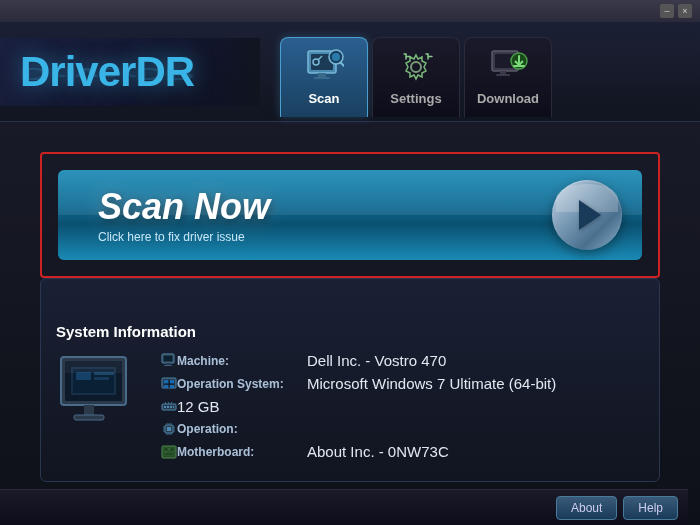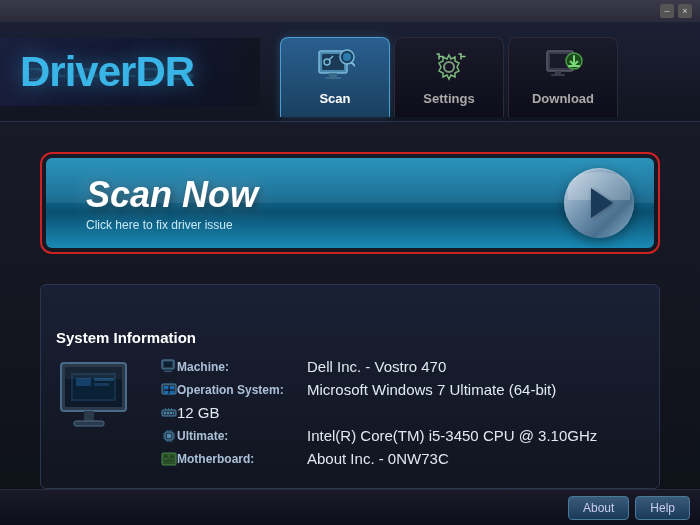--- a/index.html
+++ b/index.html
@@ -101,21 +101,21 @@
       align-items: flex-start;
       padding-top: 10px;
       gap: 4px;
       margin-left: 20px;
     }
     .nav-tab {
       display: flex;
       flex-direction: column;
       align-items: center;
       justify-content: center;
-      width: 110px;
+      width: 88px;
       height: 80px;
       border-radius: 8px 8px 0 0;
       cursor: pointer;
       position: relative;
       gap: 6px;
     }
     .nav-tab.active {
       background: linear-gradient(to bottom, #2a5f8f, #1a4060);
       border: 1px solid #4a9fd0;
       border-bottom: none;
@@ -140,23 +140,22 @@
     }
 
     
     .content {
       padding: 30px 40px;
     }
 
     
     .scan-button-wrapper {
       border: 2px solid #cc2222;
-      border-radius: 12px;
-      padding: 4px;
-      margin-bottom: 30px;
+      border-radius: 4px;
+      padding: 16px;
     }
     .scan-button {
       background: linear-gradient(to bottom, #1a8ab5 0%, #0d6a94 40%, #0a5070 60%, #1a8ab5 100%);
       border-radius: 6px;
       display: flex;
       align-items: center;
       justify-content: space-between;
       padding: 15px 20px 15px 40px;
       cursor: pointer;
       position: relative;
@@ -266,21 +265,21 @@
     .info-value {
       color: #e0e8f0;
       font-size: 15px;
     }
 
     
     .footer {
       position: absolute;
       bottom: 0;
       left: 0;
-      right: 0;
+      right: 12px;
       height: 36px;
       background: linear-gradient(to bottom, #1a1a2a, #0d0d1a);
       border-top: 1px solid #2a2a3a;
       display: flex;
       align-items: center;
       justify-content: flex-end;
       padding-right: 10px;
       gap: 6px;
     }
     .footer-btn {
@@ -445,22 +444,21 @@
               <line x1="6" y1="12" x2="6" y2="14" stroke="#3a6a8a" stroke-width="1"></line>
               <line x1="8" y1="12" x2="8" y2="14" stroke="#3a6a8a" stroke-width="1"></line>
               <line x1="10" y1="12" x2="10" y2="14" stroke="#3a6a8a" stroke-width="1"></line>
               <line x1="2" y1="6" x2="4" y2="6" stroke="#3a6a8a" stroke-width="1"></line>
               <line x1="2" y1="8" x2="4" y2="8" stroke="#3a6a8a" stroke-width="1"></line>
               <line x1="2" y1="10" x2="4" y2="10" stroke="#3a6a8a" stroke-width="1"></line>
               <line x1="12" y1="6" x2="14" y2="6" stroke="#3a6a8a" stroke-width="1"></line>
               <line x1="12" y1="8" x2="14" y2="8" stroke="#3a6a8a" stroke-width="1"></line>
               <line x1="12" y1="10" x2="14" y2="10" stroke="#3a6a8a" stroke-width="1"></line>
             </svg>
-            <span class="info-label">Ultimate:</span>
-            <span class="info-value">Intel(R) Core(TM) i5-3450 CPU @ 3.10GHz</span>
+            <span class="info-label">Operation:</span>
           </div>
 
           <div class="info-row">
             <svg class="info-icon" viewBox="0 0 16 16" fill="none">
               <rect x="1" y="2" width="14" height="12" rx="1" fill="#2a4a2a" stroke="#4a8a4a" stroke-width="1"></rect>
               <rect x="3" y="4" width="4" height="3" fill="#1a3a1a" stroke="#3a7a3a" stroke-width="0.5"></rect>
               <rect x="9" y="4" width="4" height="3" fill="#1a3a1a" stroke="#3a7a3a" stroke-width="0.5"></rect>
               <rect x="3" y="9" width="10" height="2" fill="#1a3a1a" stroke="#3a7a3a" stroke-width="0.5"></rect>
               <line x1="7" y1="5" x2="9" y2="5" stroke="#4a8a4a" stroke-width="0.5"></line>
               <line x1="5" y1="7" x2="5" y2="9" stroke="#4a8a4a" stroke-width="0.5"></line>

